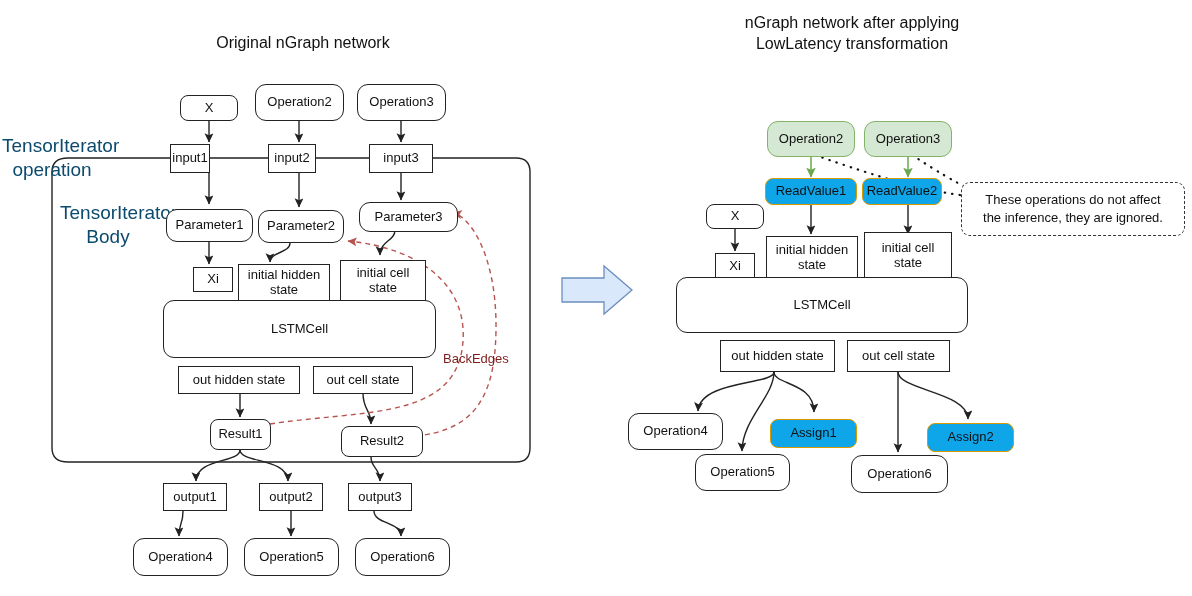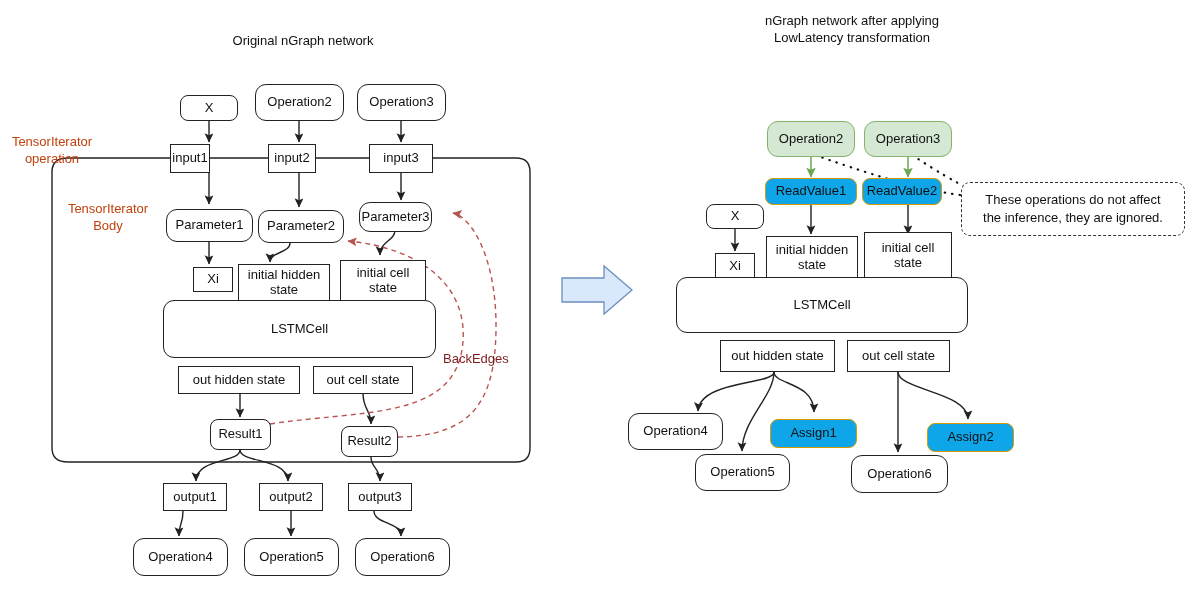--- a/index.html
+++ b/index.html
@@ -44,31 +44,31 @@
   .green {
     background: #d5e8d4;
     border-color: #82b366;
   }
   .orange {
     background: #0ea5e9;
     border-color: #d79b00;
   }
   .caption {
     position: absolute;
-    color: #c2410c;
-    font-size: 13px;
+    color: #0c4a6e;
+    font-size: 19px;
     line-height: 1.28;
     text-align: center;
     white-space: pre-line;
     font-family: "Liberation Sans", sans-serif;
   }
   .title {
     position: absolute;
     color: #111111;
-    font-size: 13px;
+    font-size: 16px;
     line-height: 1.3;
     text-align: center;
     white-space: pre-line;
     font-family: "Liberation Sans", sans-serif;
   }
   .note {
     position: absolute;
     box-sizing: border-box;
     border: 1.5px dashed #333333;
     border-radius: 9px;
@@ -189,35 +189,35 @@
   <div class="node rounded" style="left:180px; top:95px; width:58px; height:26px;">X</div>
   <div class="node rounded-lg" style="left:255px; top:84px; width:89px; height:37px;">Operation2</div>
   <div class="node rounded-lg" style="left:357px; top:84px; width:89px; height:37px;">Operation3</div>
 
   <div class="node sharp" style="left:170px; top:144px; width:40px; height:29px;">input1</div>
   <div class="node sharp" style="left:268px; top:144px; width:48px; height:29px;">input2</div>
   <div class="node sharp" style="left:369px; top:144px; width:64px; height:29px;">input3</div>
 
   <div class="node rounded-lg" style="left:166px; top:209px; width:87px; height:33px;">Parameter1</div>
   <div class="node rounded-lg" style="left:258px; top:210px; width:86px; height:33px;">Parameter2</div>
-  <div class="node rounded-lg" style="left:359px; top:202px; width:73px; height:30px;text-align:center;">Parameter3</div>
+  <div class="node rounded-lg" style="left:359px; top:202px; width:99px; height:30px;text-align:center;">Parameter3</div>
 
   <div class="node sharp" style="left:193px; top:267px; width:40px; height:25px;">Xi</div>
   <div class="node sharp" style="left:238px; top:264px; width:92px; height:37px;">initial hidden
 state</div>
   <div class="node sharp" style="left:340px; top:260px; width:86px; height:41px;">initial cell
 state</div>
 
   <div class="node rounded-lg" style="left:163px; top:300px; width:273px; height:58px;">LSTMCell</div>
 
   <div class="node sharp" style="left:178px; top:366px; width:122px; height:28px;">out hidden state</div>
   <div class="node sharp" style="left:313px; top:366px; width:100px; height:28px;">out cell state</div>
 
   <div class="node rounded" style="left:210px; top:419px; width:61px; height:31px;">Result1</div>
-  <div class="node rounded" style="left:341px; top:426px; width:57px; height:31px;">Result2</div>
+  <div class="node rounded" style="left:341px; top:426px; width:82px; height:31px;">Result2</div>
 
   <div class="node sharp" style="left:163px; top:483px; width:64px; height:28px;">output1</div>
   <div class="node sharp" style="left:259px; top:483px; width:64px; height:28px;">output2</div>
   <div class="node sharp" style="left:348px; top:483px; width:64px; height:28px;">output3</div>
 
   <div class="node rounded-lg" style="left:133px; top:538px; width:95px; height:38px;">Operation4</div>
   <div class="node rounded-lg" style="left:244px; top:538px; width:95px; height:38px;">Operation5</div>
   <div class="node rounded-lg" style="left:355px; top:538px; width:95px; height:38px;">Operation6</div>
 
 

